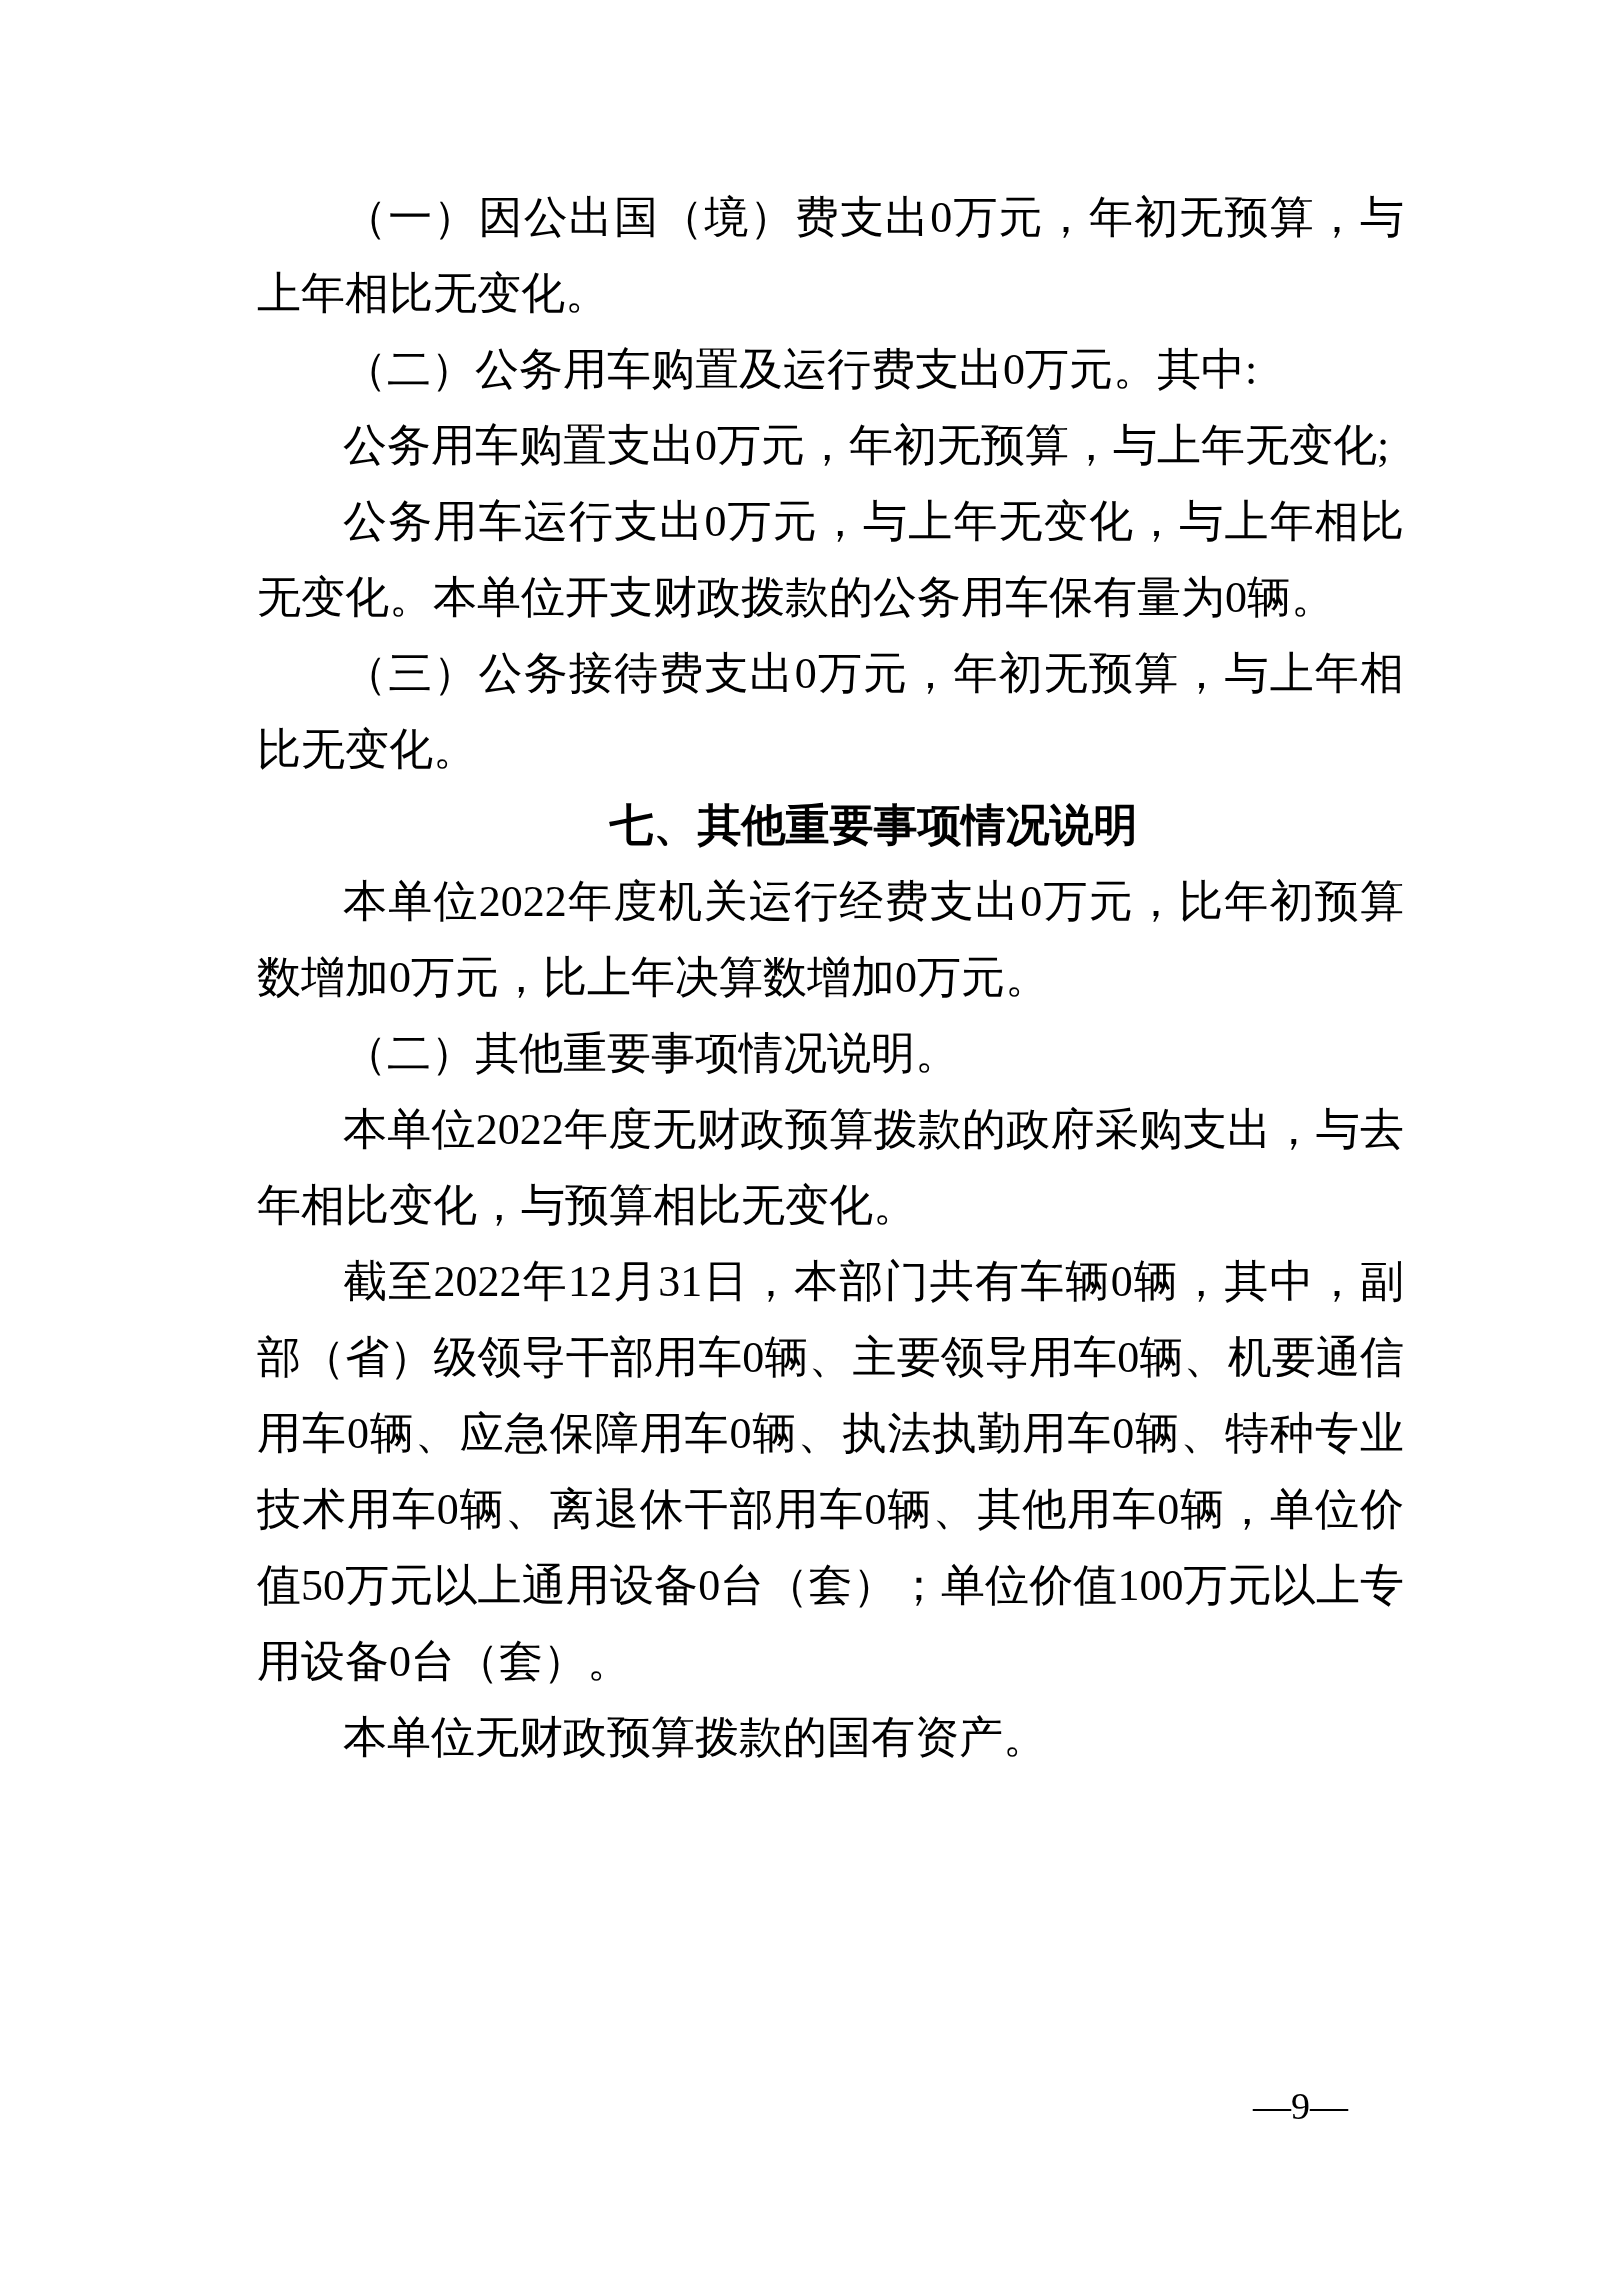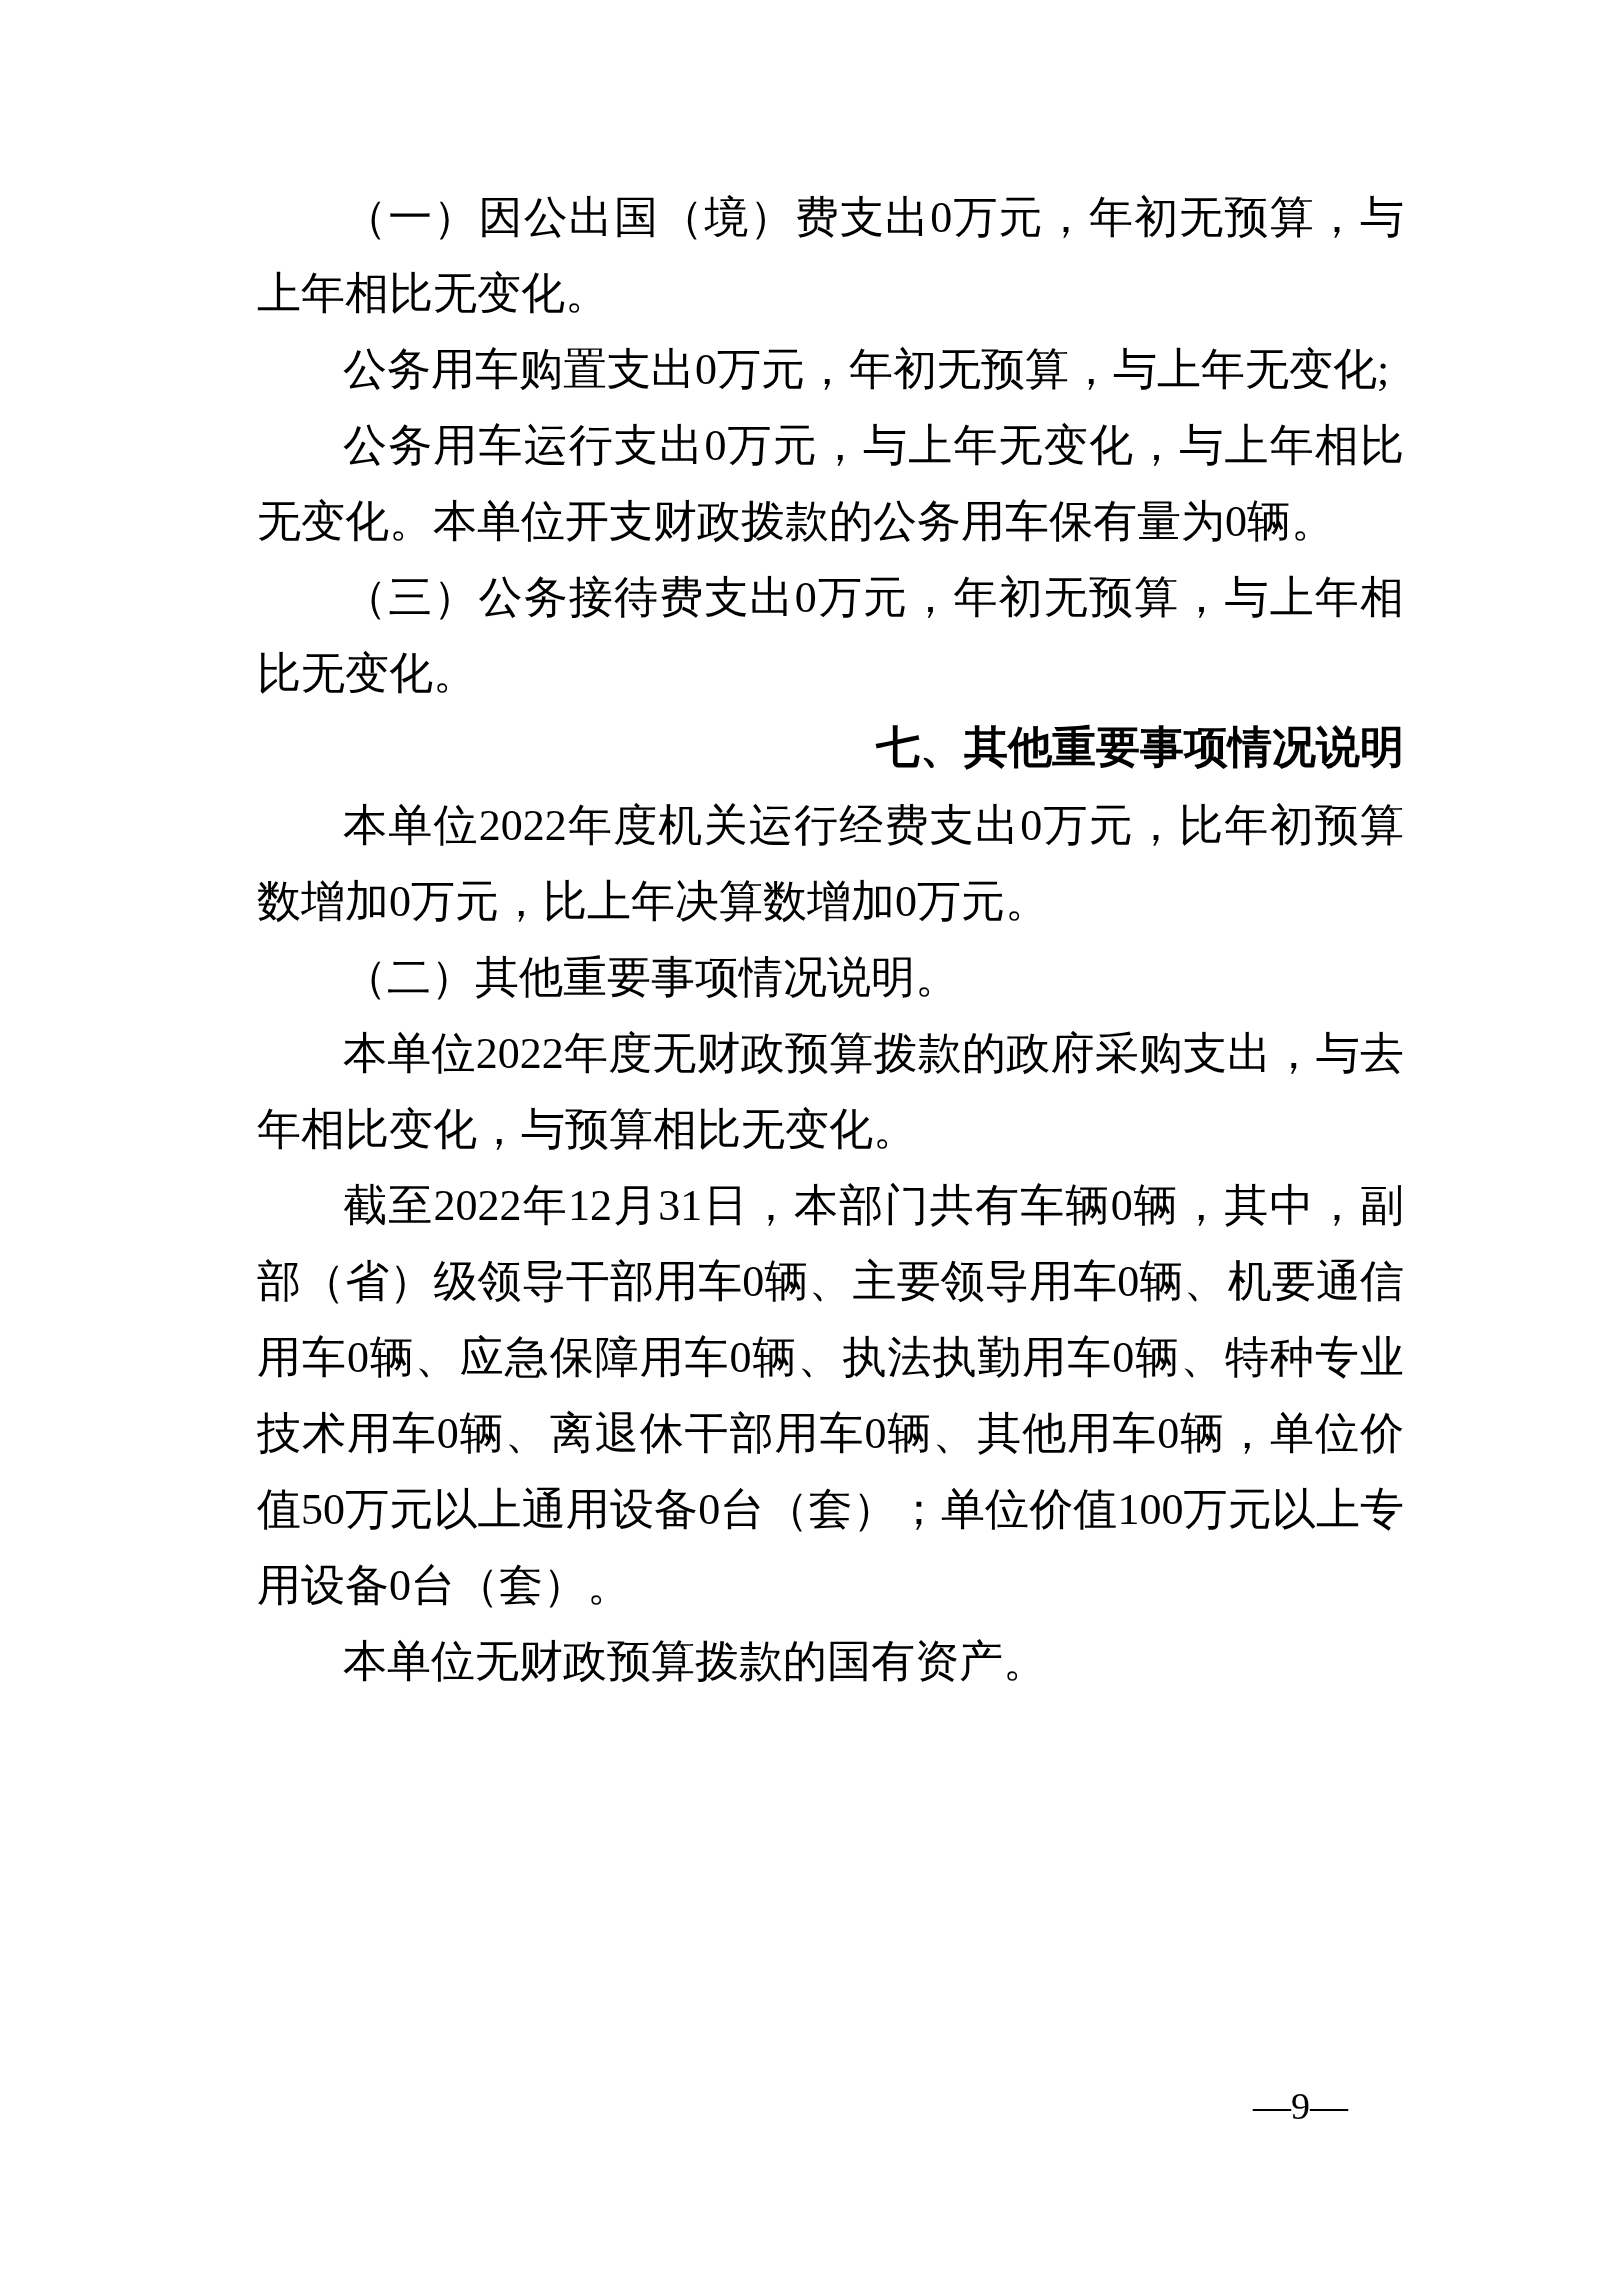--- a/index.html
+++ b/index.html
@@ -34,42 +34,43 @@
     font-size: 44px;
     line-height: 76px;
     text-indent: 86px;
     text-align: justify;
     letter-spacing: 0px;
     word-break: normal;
     font-family: "Liberation Serif", "DejaVu Serif", serif;
     color: #000000;
   }
   .heading {
-    font-family: Liberation Mono, monospace;
+    font-family: Liberation Serif, serif;
     font-weight: 700;
-    text-align: right;
+    text-align: center;
   }
   .page-number {
     position: absolute;
     left: 1253px;
     top: 2085px;
     width: 121px;
     font-size: 38px;
     line-height: 42px;
     text-align: left;
     font-family: "Liberation Serif", "DejaVu Serif", serif;
     color: #000000;
   }
 </style>
 </head>
 <body>
 
 <div class="page">
   <div class="content">
     <p class="para">（一）因公出国（境）费支出0万元，年初无预算，与上年相比无变化。</p>
+    <p class="para">（二）公务用车购置及运行费支出0万元。其中:</p>
     <p class="para">公务用车购置支出0万元，年初无预算，与上年无变化;</p>
     <p class="para">公务用车运行支出0万元，与上年无变化，与上年相比无变化。本单位开支财政拨款的公务用车保有量为0辆。</p>
     <p class="para">（三）公务接待费支出0万元，年初无预算，与上年相比无变化。</p>
     <p class="para heading">七、其他重要事项情况说明</p>
     <p class="para">本单位2022年度机关运行经费支出0万元，比年初预算数增加0万元，比上年决算数增加0万元。</p>
     <p class="para">（二）其他重要事项情况说明。</p>
     <p class="para">本单位2022年度无财政预算拨款的政府采购支出，与去年相比变化，与预算相比无变化。</p>
     <p class="para">截至2022年12月31日，本部门共有车辆0辆，其中，副部（省）级领导干部用车0辆、主要领导用车0辆、机要通信用车0辆、应急保障用车0辆、执法执勤用车0辆、特种专业技术用车0辆、离退休干部用车0辆、其他用车0辆，单位价值50万元以上通用设备0台（套）；单位价值100万元以上专用设备0台（套）。</p>
     <p class="para">本单位无财政预算拨款的国有资产。</p>
   </div>

